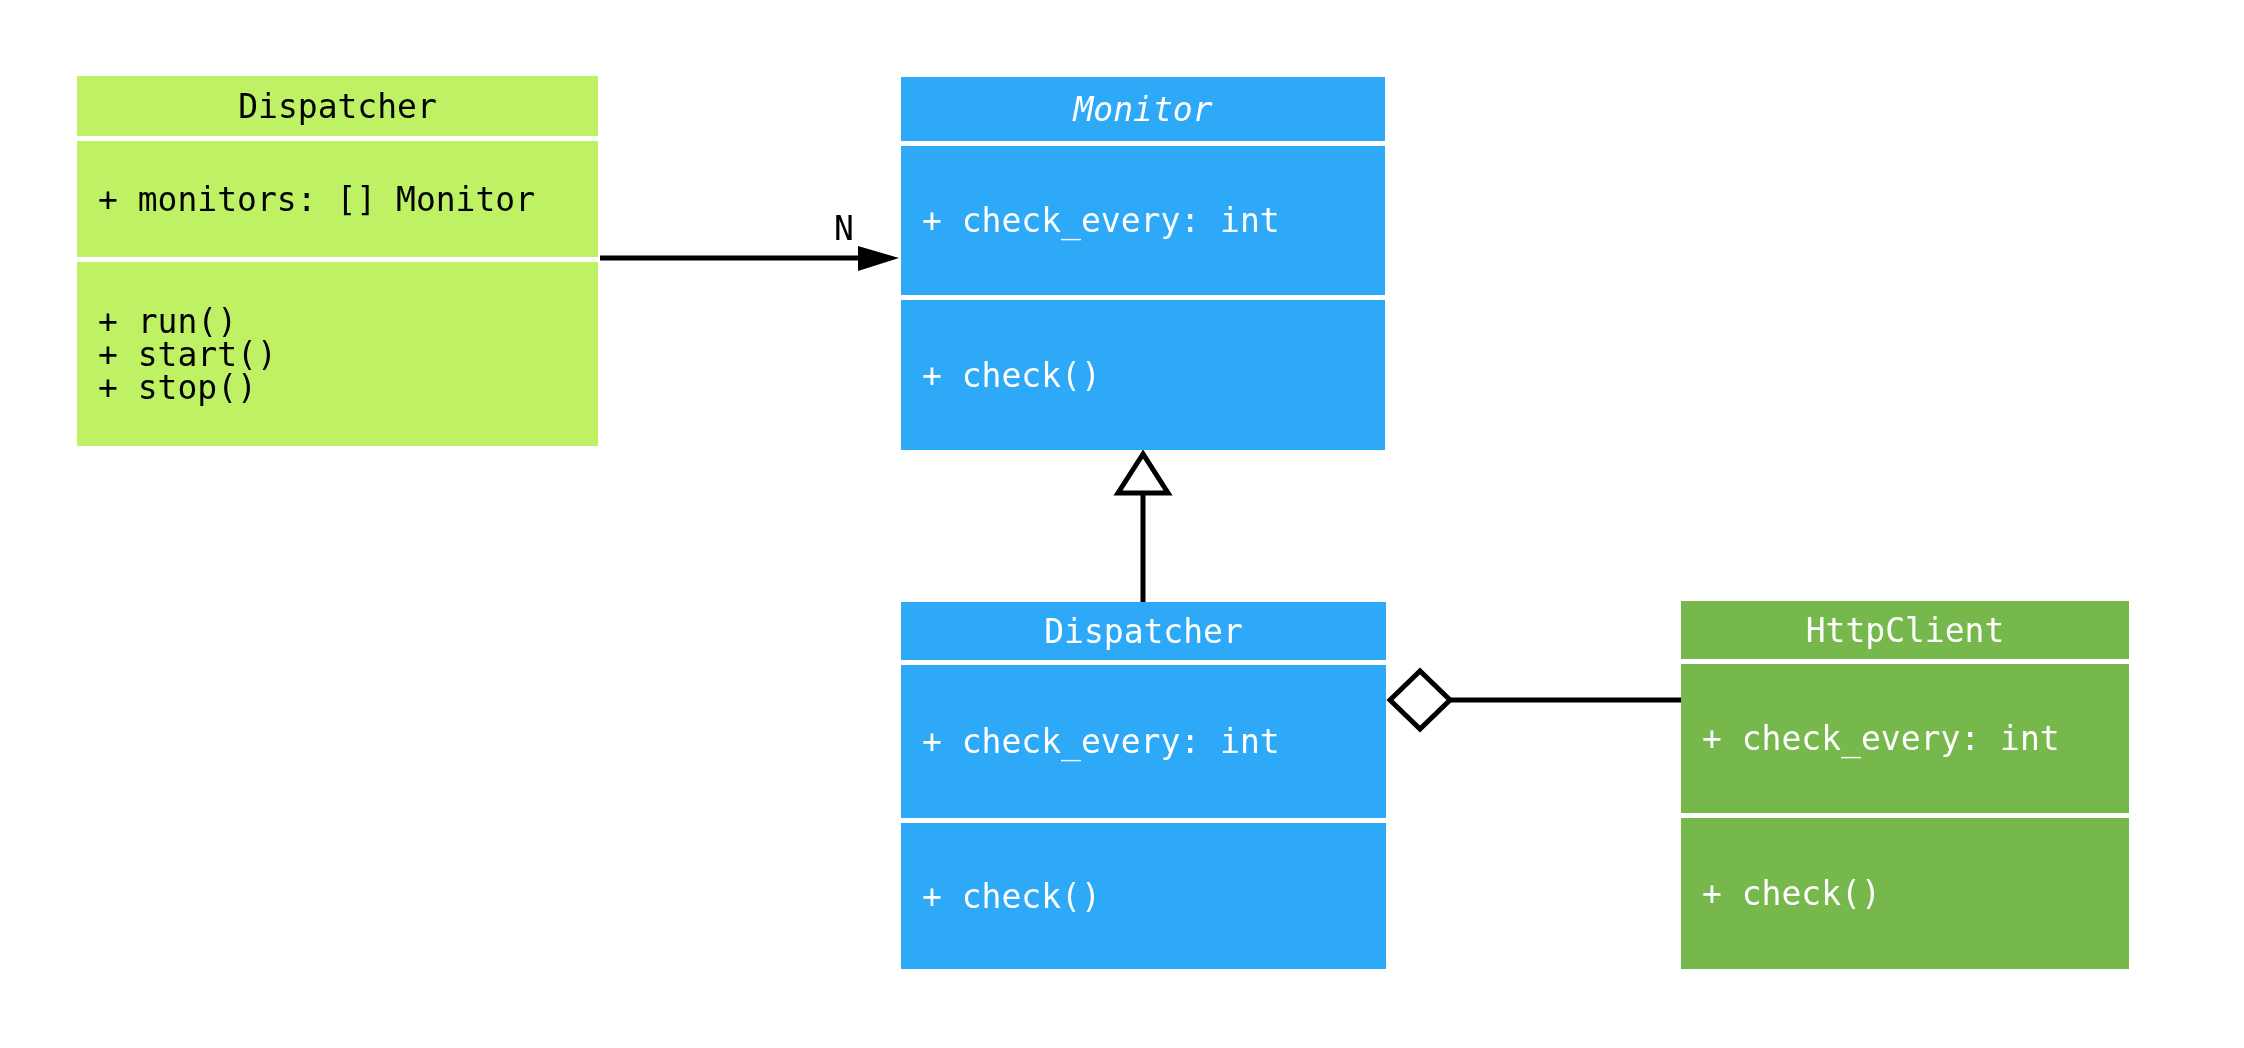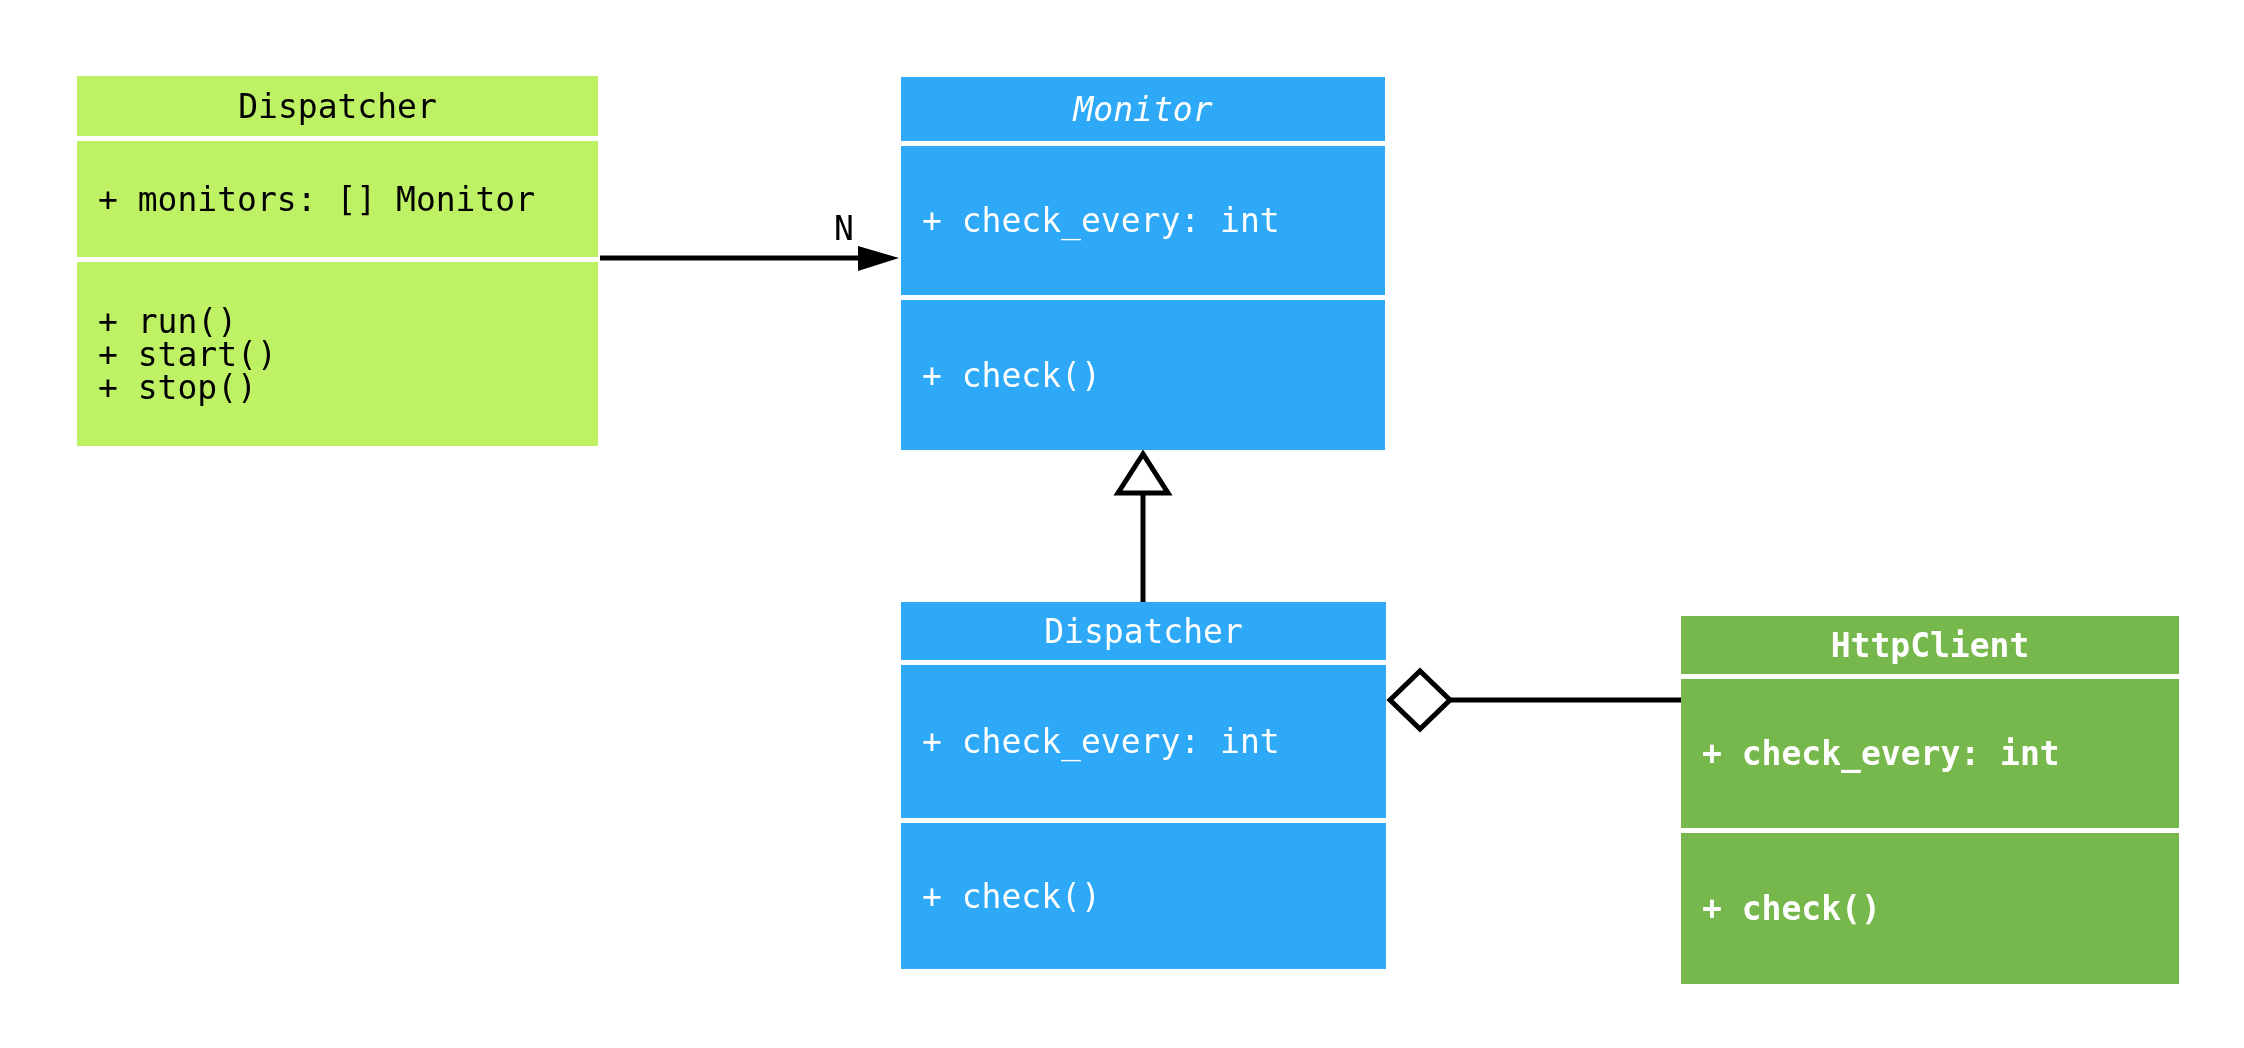--- a/index.html
+++ b/index.html
@@ -111,21 +111,21 @@
   <div class="uml-class" style="left:901px; top:602px; width:485px;">
     <div class="sec title c-blue" style="height:58px;">Dispatcher</div>
     <div class="sec body c-blue" style="height:153px;">
       <div class="line">+ check_every: int</div>
     </div>
     <div class="sec body c-blue" style="height:146px;">
       <div class="line">+ check()</div>
     </div>
   </div>
 
-  <div class="uml-class" style="left:1681px; top:616px; width:498px;font-weight:bold;">
+  <div class="uml-class" style="left:1681px; top:601px; width:448px;">
     <div class="sec title c-green" style="height:58px;">HttpClient</div>
     <div class="sec body c-green" style="height:149px;">
       <div class="line">+ check_every: int</div>
     </div>
     <div class="sec body c-green" style="height:151px;">
       <div class="line">+ check()</div>
     </div>
   </div>
 
 </div>

